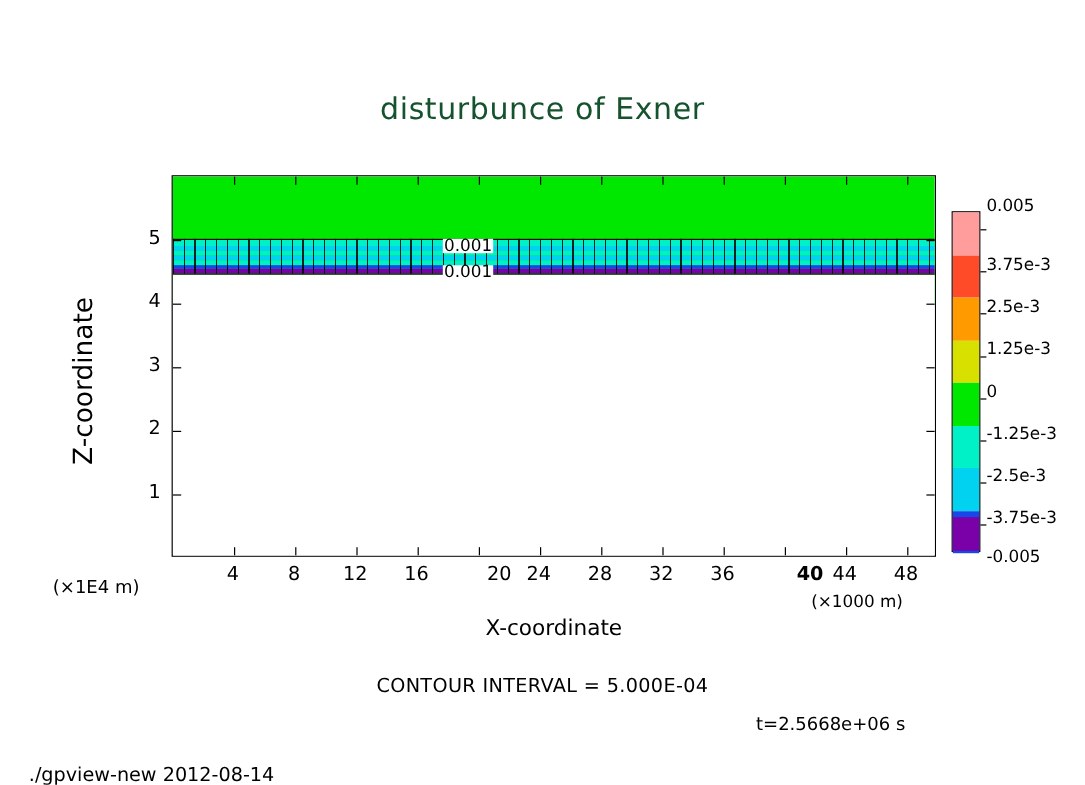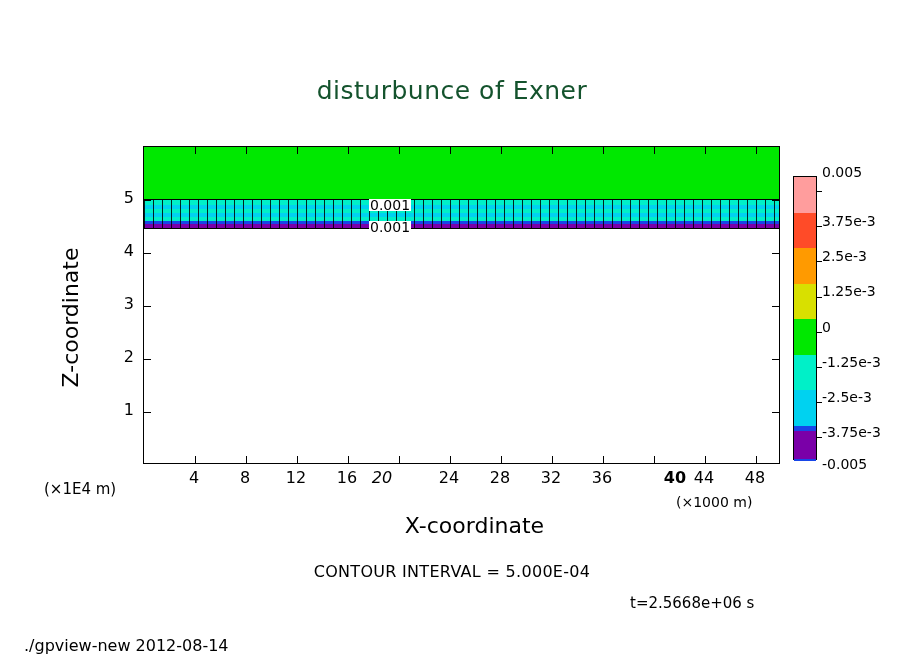--- a/index.html
+++ b/index.html
@@ -96,24 +96,24 @@
   }
   .ytick-label {
     font-size: 16px;
     text-align: right;
     width: 28px;
     top: 0;
     margin-top: -11px;
   }
 
   #xlabel {
-    left: 156px; top: 513px;
+    left: 143px; top: 513px;
     width: 637px;
     text-align: center;
-    font-size: 22px;
+    font-size: 18px;
   }
   #ylabel {
     left: -60px; top: 305px;
     width: 260px;
     text-align: center;
     font-size: 22px;
     transform: rotate(-90deg);
     transform-origin: center center;
   }
   #xunit {
@@ -246,21 +246,21 @@
     <div class="abs tick-y-right" style="top:212px;"></div>
     <div class="abs tick-y-right" style="top:159px;"></div>
     <div class="abs tick-y-right" style="top:106px;"></div>
     <div class="abs tick-y-right" style="top:53px;"></div>
   </div>
 
   <div class="abs xtick-label" style="left:194px;">4</div>
   <div class="abs xtick-label" style="left:245px;">8</div>
   <div class="abs xtick-label" style="left:296px;">12</div>
   <div class="abs xtick-label" style="left:347px;">16</div>
-  <div class="abs xtick-label" style="left:382px;font-style:italic;">20</div>
+  <div class="abs xtick-label" style="left:416px;">20</div>
   <div class="abs xtick-label" style="left:449px;">24</div>
   <div class="abs xtick-label" style="left:500px;">28</div>
   <div class="abs xtick-label" style="left:551px;">32</div>
   <div class="abs xtick-label" style="left:602px;">36</div>
   <div class="abs xtick-label" style="left:675px;font-weight:bold;">40</div>
   <div class="abs xtick-label" style="left:704px;">44</div>
   <div class="abs xtick-label" style="left:755px;">48</div>
 
   <div class="abs ytick-label" style="left:106px; top:411px;">1</div>
   <div class="abs ytick-label" style="left:106px; top:358px;">2</div>

